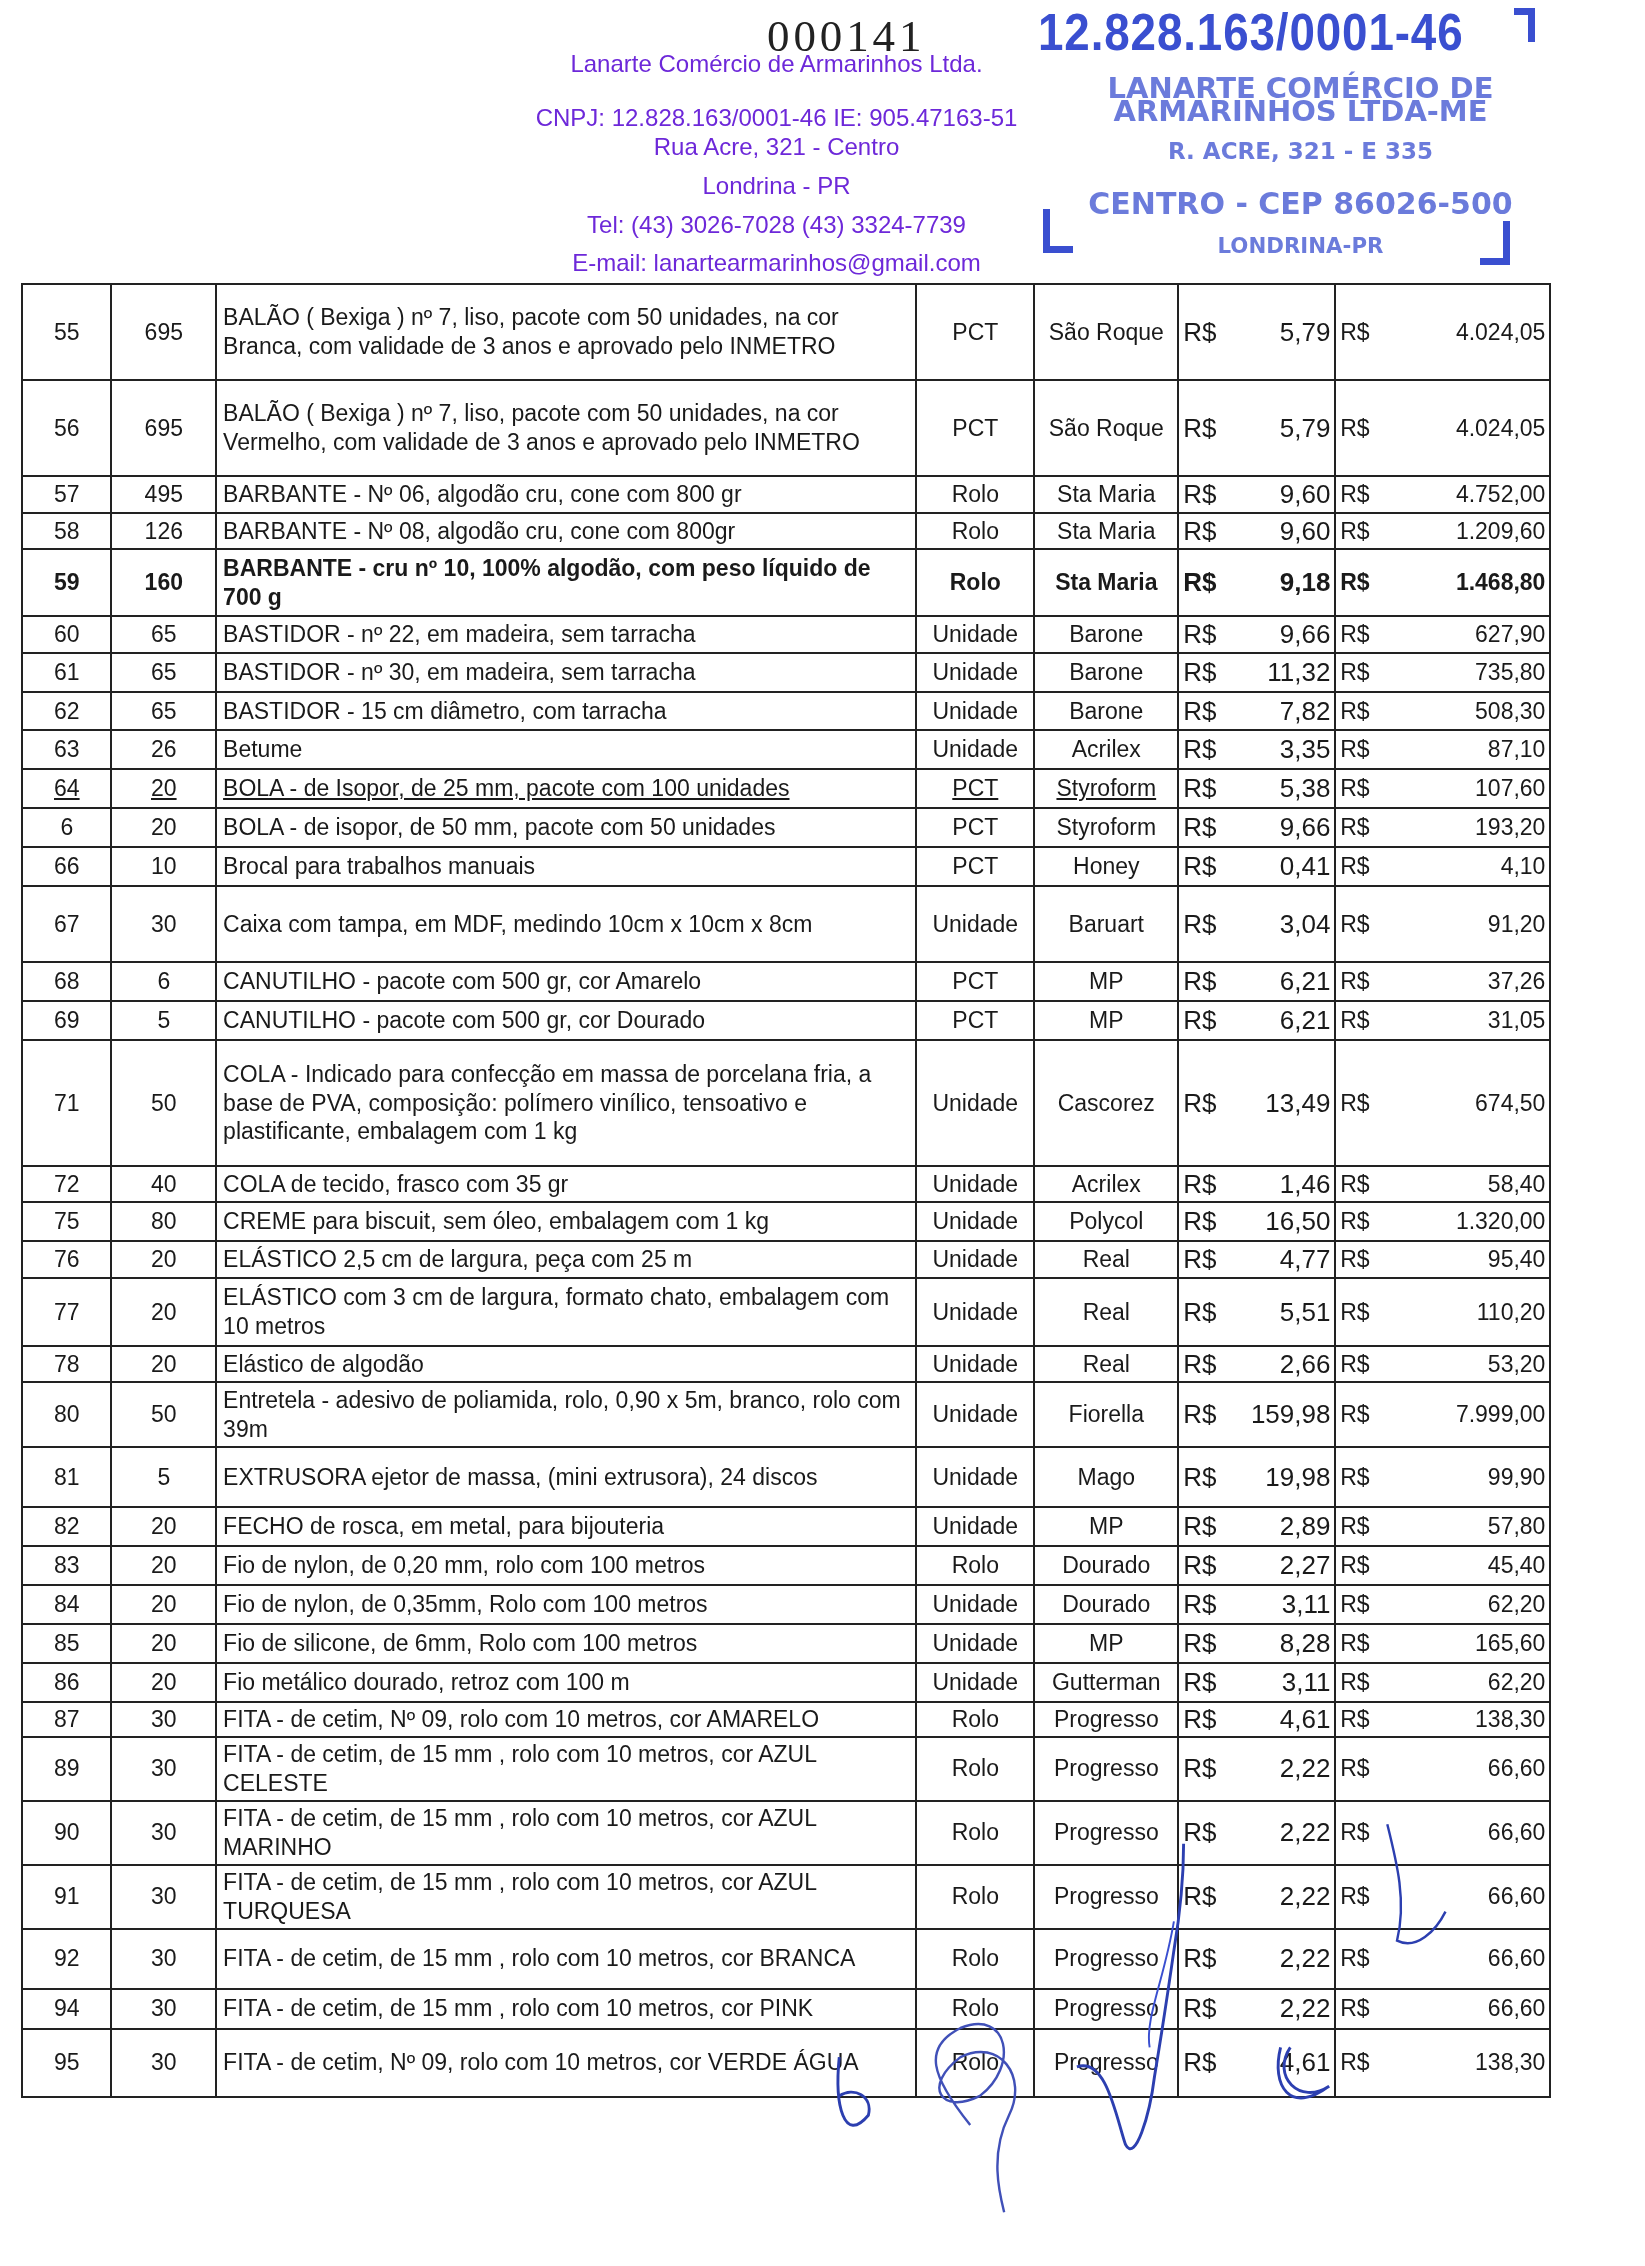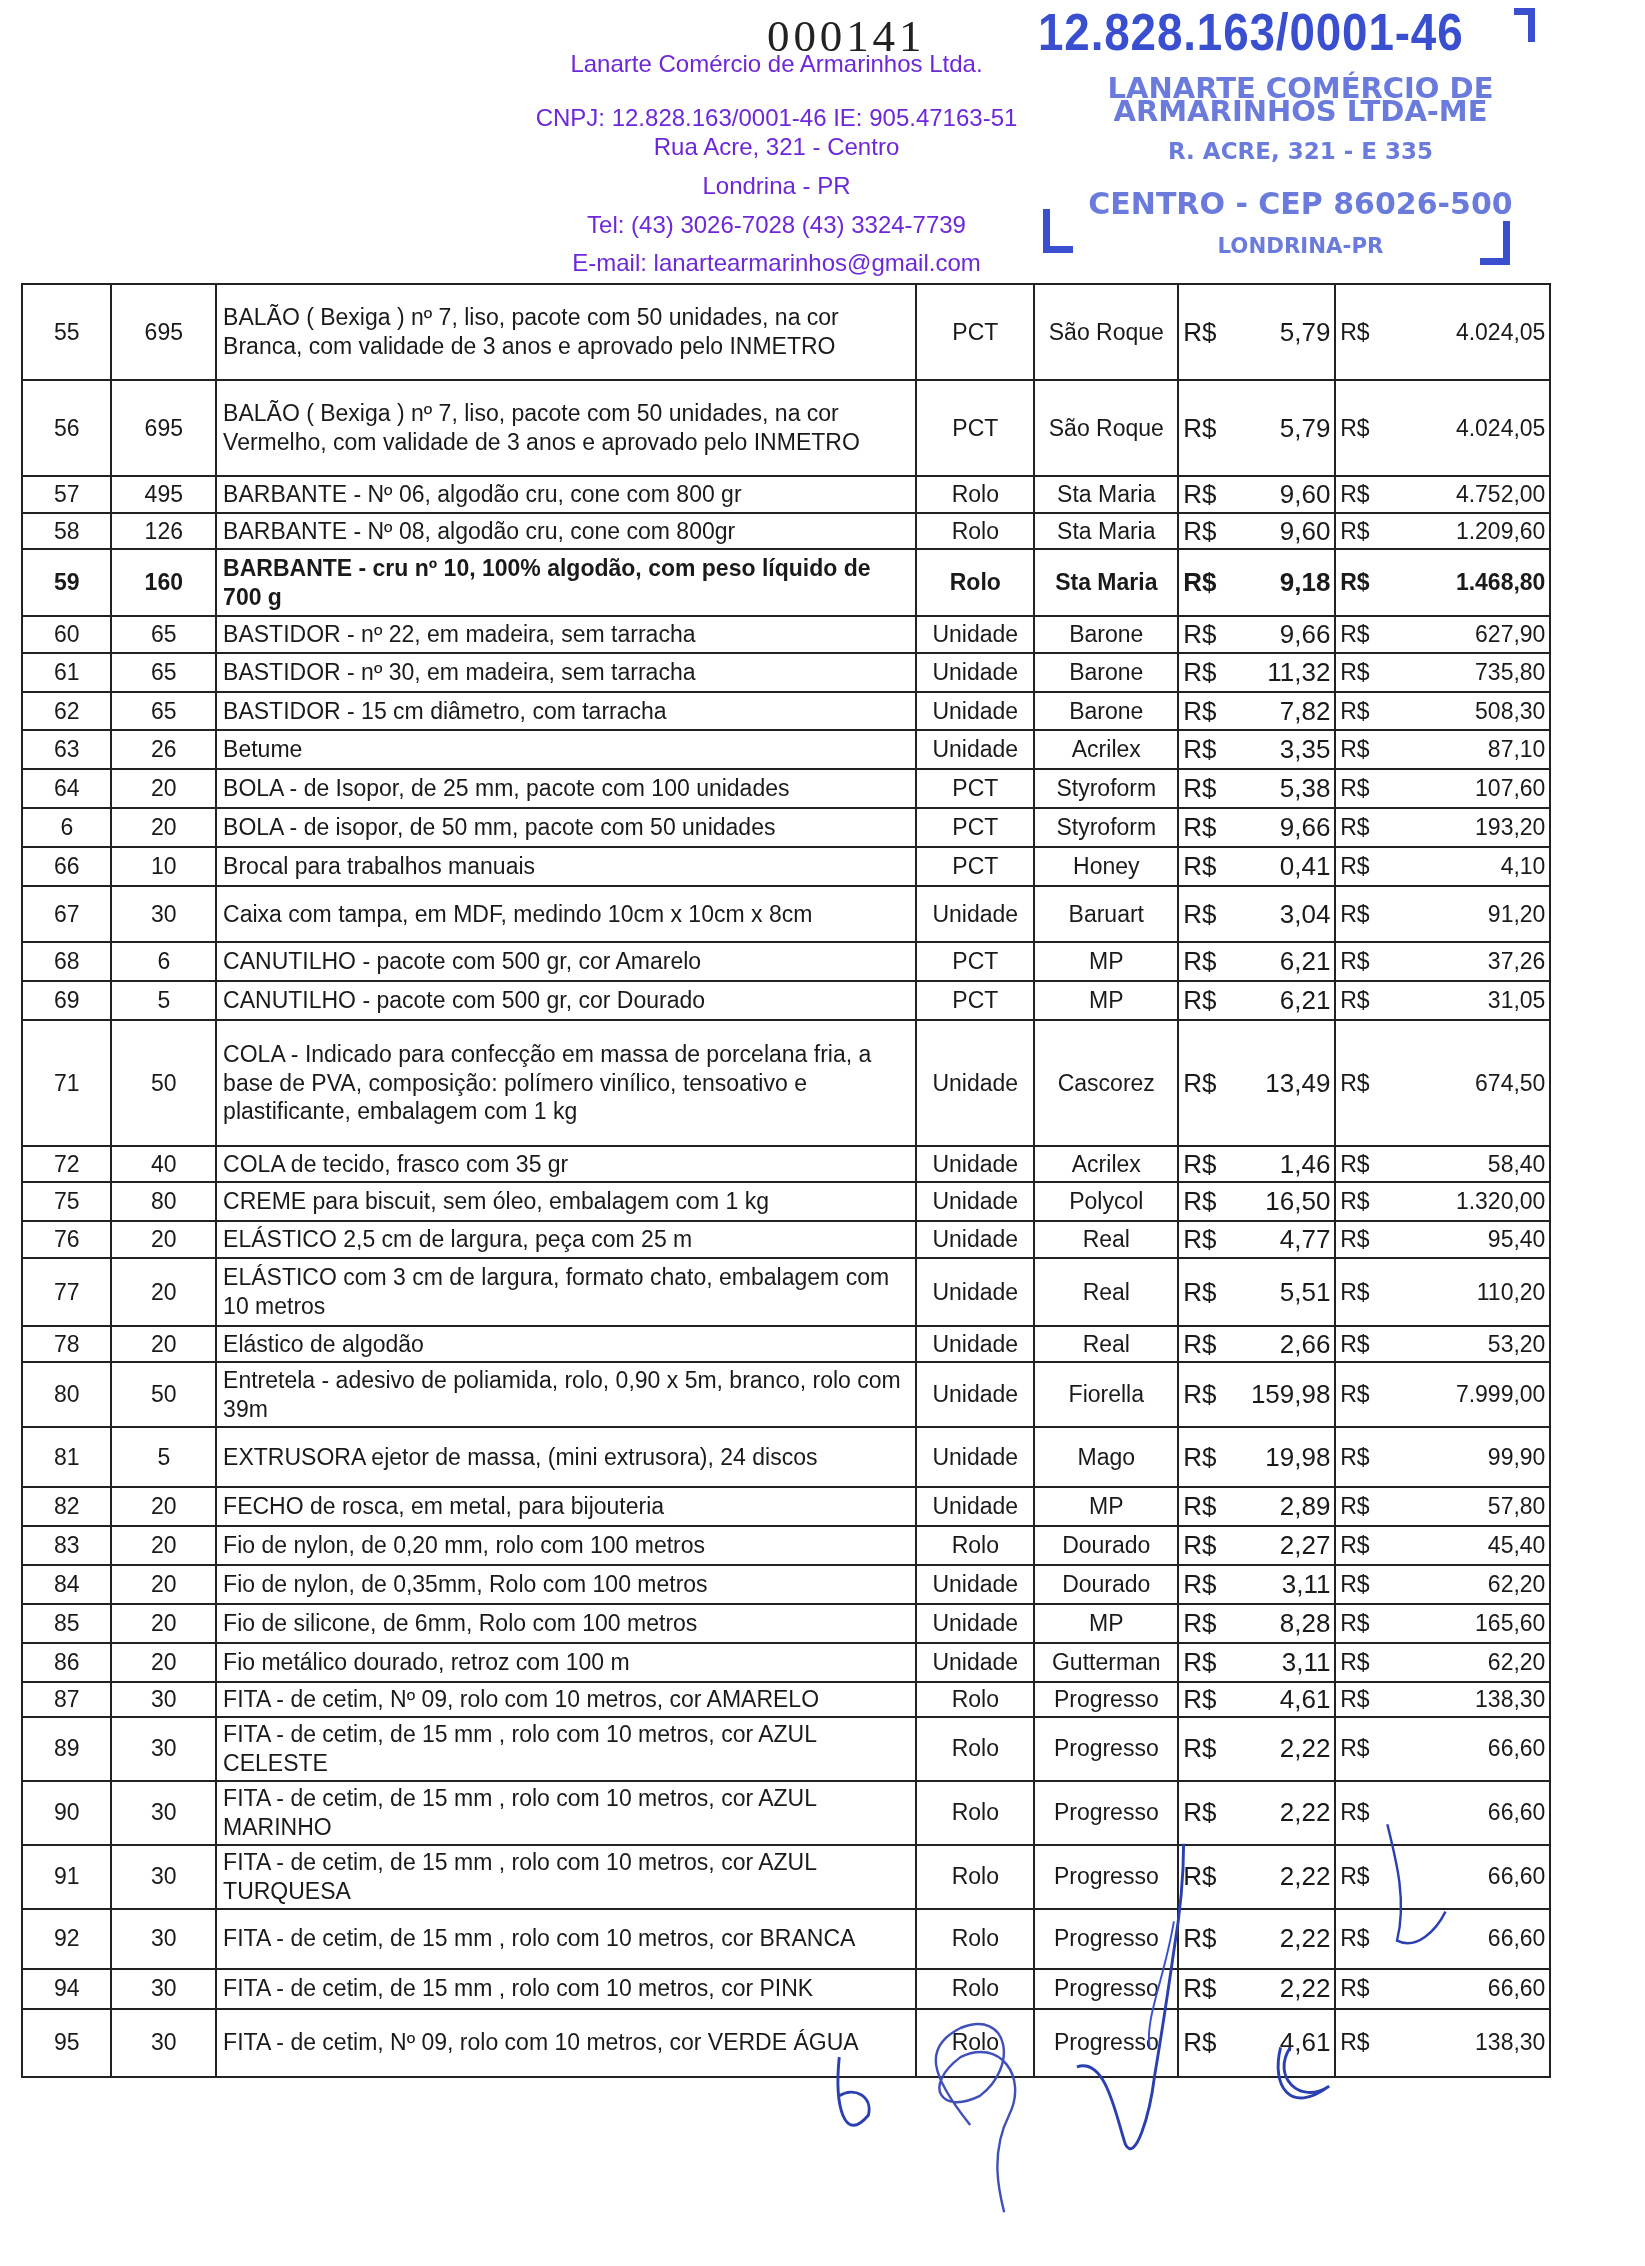--- a/index.html
+++ b/index.html
@@ -183,21 +183,21 @@
         <td class="brand">Acrilex</td>
         <td class="price price-cell">
           <span class="cur">R$</span>
           <span class="val">3,35</span>
         </td>
         <td class="price">
           <span class="cur">R$</span>
           <span class="val">87,10</span>
         </td>
       </tr>
-      <tr style="height: 39px;">
+      <tr style="height: 39px; text-decoration: underline;">
         <td class="num">64</td>
         <td class="num">20</td>
         <td class="desc">BOLA - de Isopor, de 25 mm, pacote com 100 unidades</td>
         <td class="unit">PCT</td>
         <td class="brand">Styroform</td>
         <td class="price price-cell">
           <span class="cur">R$</span>
           <span class="val">5,38</span>
         </td>
         <td class="price">
@@ -228,21 +228,21 @@
         <td class="brand">Honey</td>
         <td class="price price-cell">
           <span class="cur">R$</span>
           <span class="val">0,41</span>
         </td>
         <td class="price">
           <span class="cur">R$</span>
           <span class="val">4,10</span>
         </td>
       </tr>
-      <tr style="height: 56px; padding-left: 19px;">
+      <tr style="height: 76px; padding-left: 19px;">
         <td class="num">67</td>
         <td class="num">30</td>
         <td class="desc">Caixa com tampa, em MDF, medindo 10cm x 10cm x 8cm</td>
         <td class="unit">Unidade</td>
         <td class="brand">Baruart</td>
         <td class="price price-cell">
           <span class="cur">R$</span>
           <span class="val">3,04</span>
         </td>
         <td class="price">

